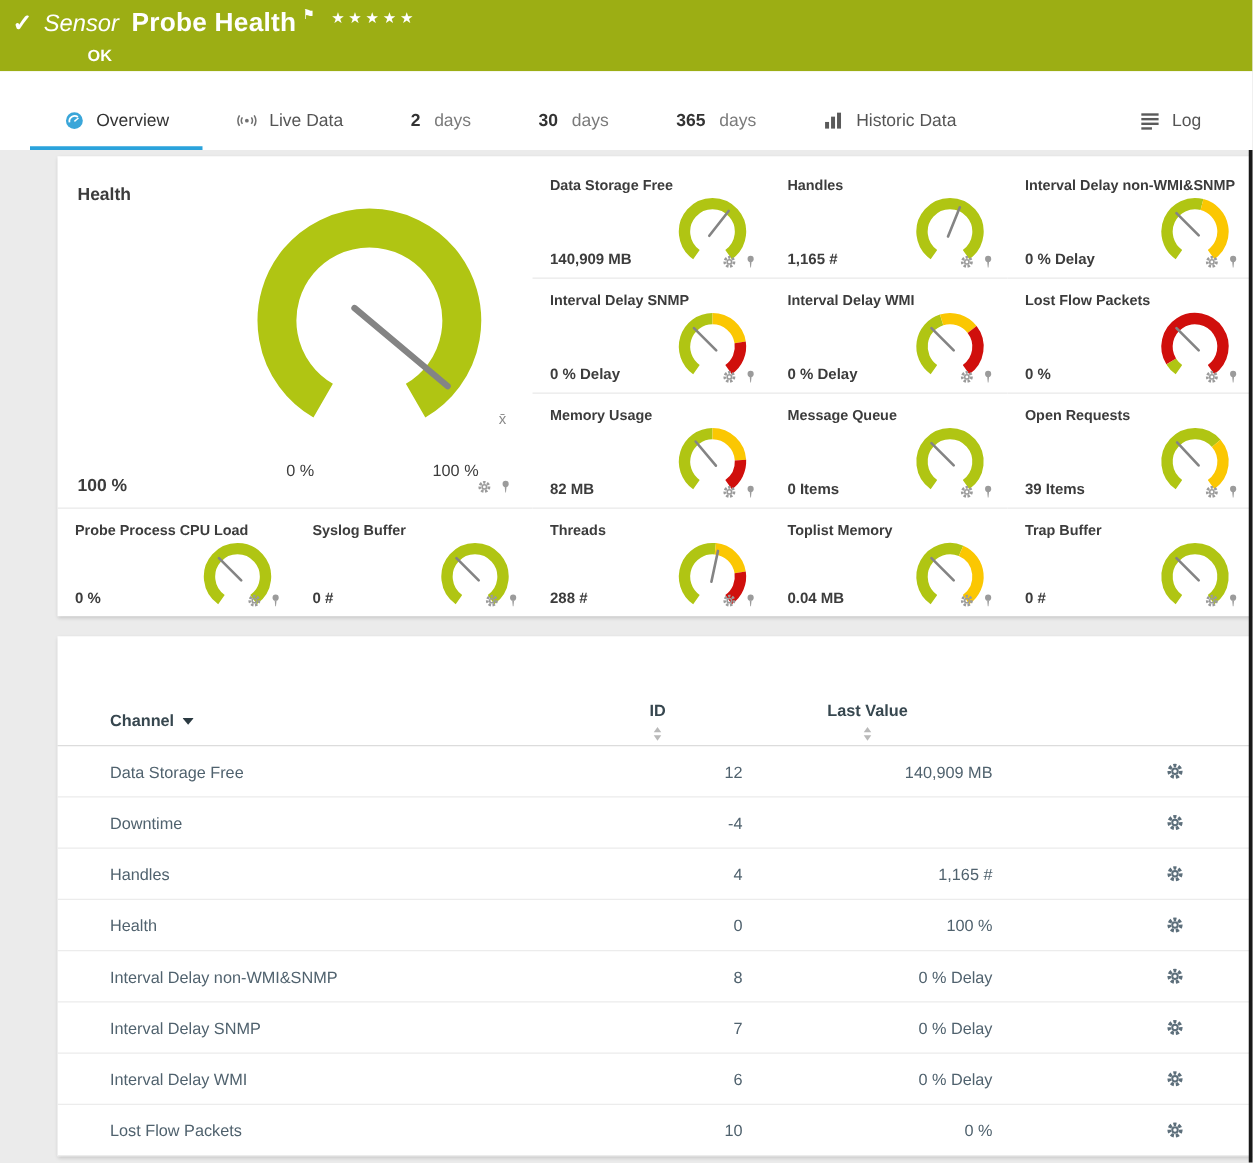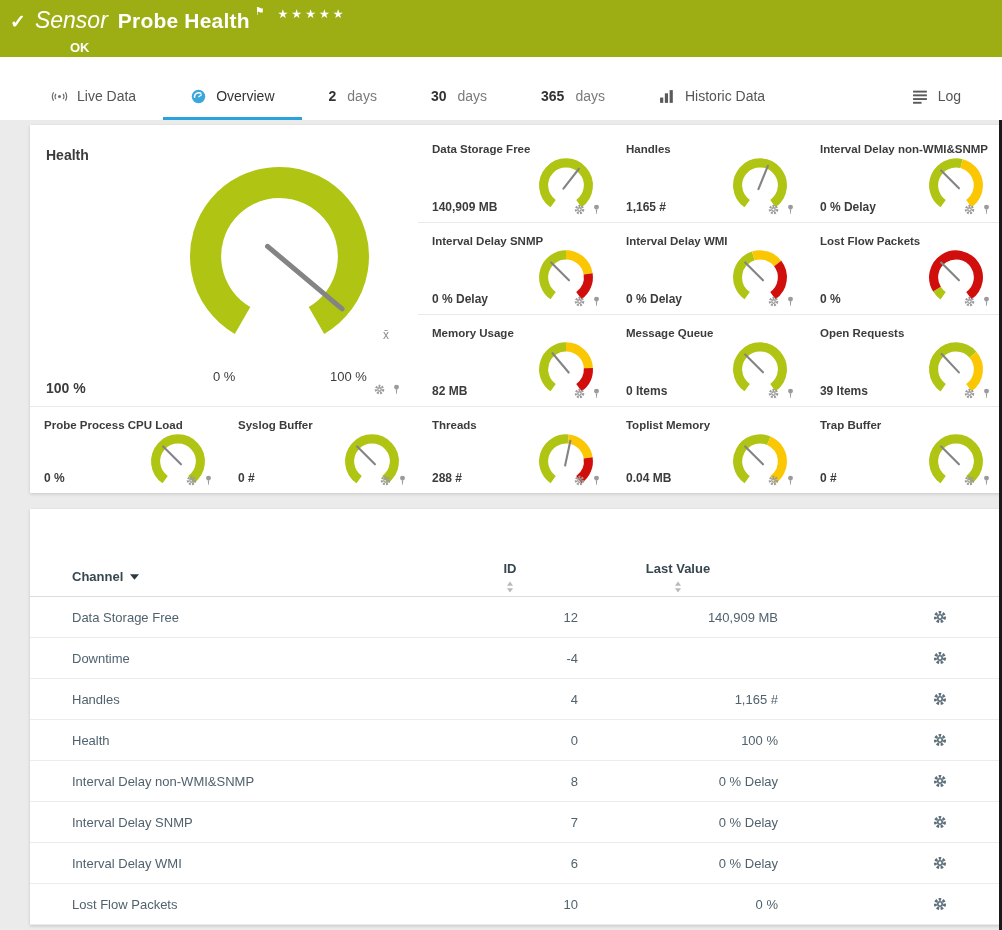--- a/index.html
+++ b/index.html
@@ -4,40 +4,40 @@
 <style>
   * { margin:0; padding:0; box-sizing:border-box; }
   html,body { width:1002px; height:930px; overflow:hidden; background:#ebebeb;
               font-family:"Liberation Sans", sans-serif; }
   body { position:relative; }
 
   
   .sensor-header { background:#9cae14; height:57px; color:#fff; padding:7px 10px 0 10px; }
   .h-line1 { display:flex; align-items:baseline; }
   .h-check { font-size:19px; font-weight:bold; margin-right:9px; }
-  .h-kind  { font-style:italic; font-size:23px; margin-right:10px; }
+  .h-kind  { font-style:italic; font-size:19px; margin-right:10px; }
   .h-title { font-size:21px; font-weight:bold; letter-spacing:.2px; }
   .h-flag  { font-size:11px; align-self:flex-start; margin:0 0 0 5px; position:relative; top:-2px; }
   .h-stars { font-size:12px; letter-spacing:3px; align-self:flex-start; margin-left:13px; position:relative; top:0px; }
   .h-status{ font-size:13px; font-weight:bold; margin:6px 0 0 60px; }
 
   
   .topbar { background:#fff; height:63px; display:flex; align-items:flex-end;
             padding:0 14px 0 24px; }
   .tab { display:flex; align-items:center; gap:9px; padding:0 27px; height:45px;
          font-size:14px; color:#555; cursor:pointer; border-bottom:3px solid transparent; white-space:nowrap; }
   .tab.active { border-bottom-color:#2aa3dc; color:#333; }
   .tab .num { font-weight:bold; color:#333; margin-right:2px; }
   .tab .word { color:#7a7a7a; }
   .tab-log { margin-left:auto; }
   .t-ic { width:17px; height:15px; flex:0 0 auto; }
 
   
   .content { padding-top:5px; }
-  .card { background:#fff; margin-left:30px; box-shadow:0 1px 3px rgba(0,0,0,.16); }
+  .card { background:#fff; margin-left:46px; box-shadow:0 1px 3px rgba(0,0,0,.16); }
 
   
   .ggrid { display:grid; grid-template-columns:repeat(5,1fr);
            grid-template-rows:92px 92px 92px 86px; padding-top:6px; }
   .cell { position:relative; padding:12px 14px; }
   .cell.bb { border-bottom:1px solid #e9e9e9; }
   .g-title { font-size:11.5px; font-weight:bold; color:#3c3c3c; white-space:nowrap; }
   .g-dial  { position:absolute; right:11px; top:22px; width:70px; height:59px; }
   .g-dial svg, .h-dial svg { width:100%; height:100%; display:block; }
   .g-value { position:absolute; left:14px; bottom:8px; font-size:12px; font-weight:bold; color:#3c3c3c; }
@@ -96,40 +96,40 @@
     <span class="h-check">✓</span>
     <span class="h-kind">Sensor</span>
     <span class="h-title">Probe Health</span>
     <span class="h-flag">⚑</span>
     <span class="h-stars">★★★★★</span>
   </div>
   <div class="h-status">OK</div>
 </div>
 
 <div class="topbar">
+  <div class="tab active">
+    <svg class="t-ic" viewBox="0 0 16 16">
+      <circle cx="8" cy="8" r="7.2" fill="#3aa6d9"></circle>
+      <path d="M3.8 9.5 A4.6 4.6 0 0 1 11 4.9" fill="none" stroke="#fff" stroke-width="1.5"></path>
+      <path d="M8 8.6 L11.5 5.8" stroke="#fff" stroke-width="1.2"></path>
+    </svg>
+    <span>Overview</span>
+  </div>
   <div class="tab">
     <svg class="t-ic" viewBox="0 0 18 14">
       <g stroke="#707070" fill="none" stroke-width="1.3">
         <path d="M5.2 4.2a5 5 0 0 0 0 5.6"></path>
         <path d="M2.8 2.5a8.5 8.5 0 0 0 0 9"></path>
         <path d="M12.8 4.2a5 5 0 0 1 0 5.6"></path>
         <path d="M15.2 2.5a8.5 8.5 0 0 1 0 9"></path>
       </g>
       <circle cx="9" cy="7" r="1.6" fill="#707070"></circle>
     </svg>
     <span>Live Data</span>
   </div>
-  <div class="tab active">
-    <svg class="t-ic" viewBox="0 0 16 16">
-      <circle cx="8" cy="8" r="7.2" fill="#3aa6d9"></circle>
-      <path d="M3.8 9.5 A4.6 4.6 0 0 1 11 4.9" fill="none" stroke="#fff" stroke-width="1.5"></path>
-      <path d="M8 8.6 L11.5 5.8" stroke="#fff" stroke-width="1.2"></path>
-    </svg>
-    <span>Overview</span>
-  </div>
   <div class="tab">
     <span class="num">2</span>
     <span class="word">days</span>
   </div>
   <div class="tab">
     <span class="num">30</span>
     <span class="word">days</span>
   </div>
   <div class="tab">
     <span class="num">365</span>

